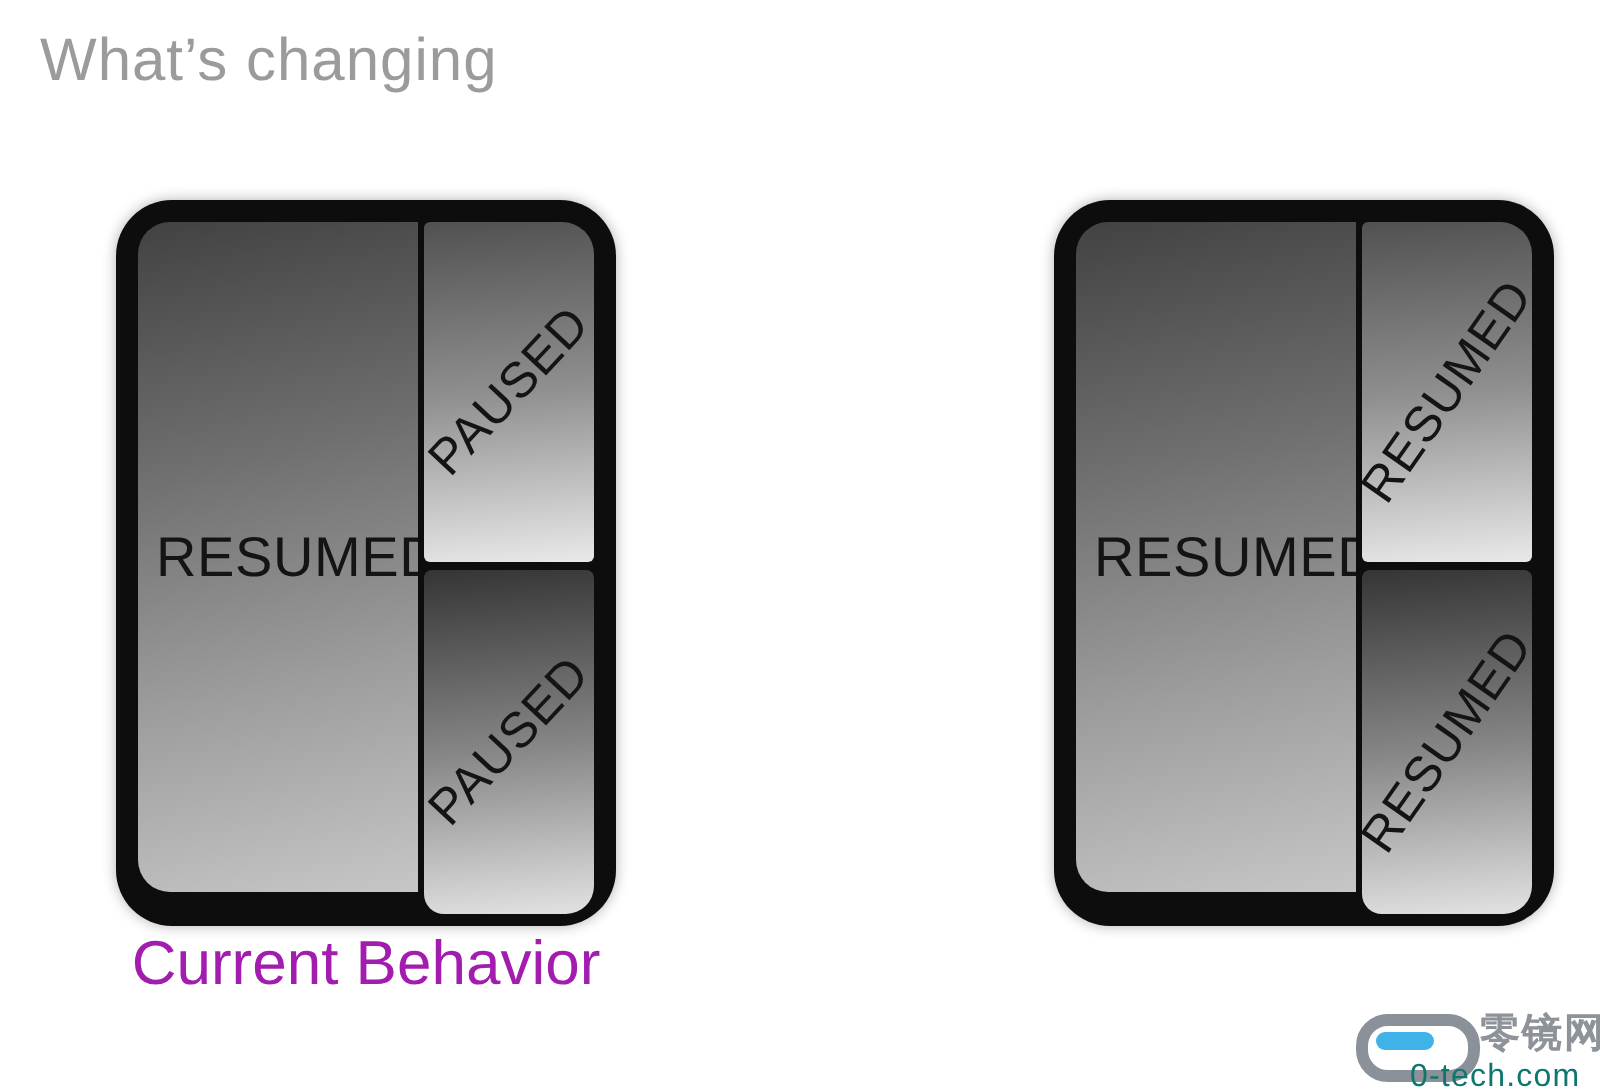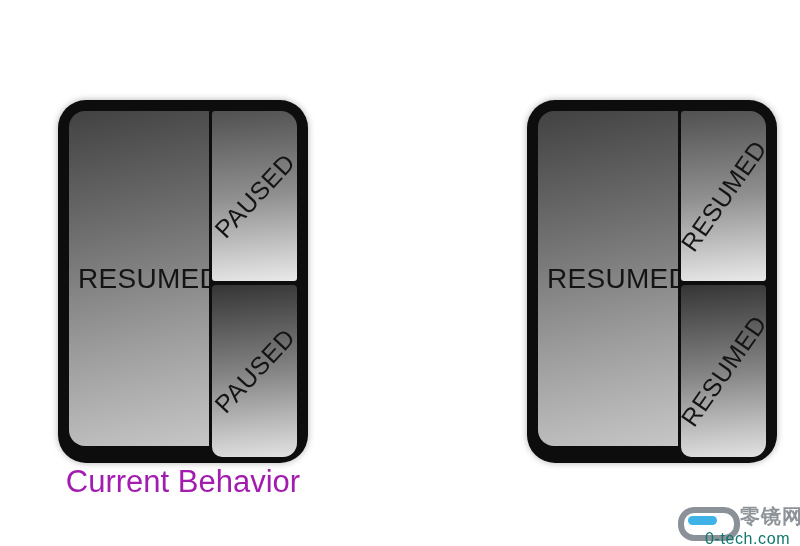--- a/index.html
+++ b/index.html
@@ -74,20 +74,21 @@
   .wm-url{
     position:absolute;left:29px;top:27px;
     font-size:16px;color:#0f766e;letter-spacing:0.6px;white-space:nowrap;
   }
 </style>
 </head>
 <body>
 
 <div class="stage">
 
+  <h1 class="slide-title">What’s changing</h1>
 
   <div class="device device-left">
     <div class="pane pane-main">
       <span class="pane-label label-main">RESUMED</span>
     </div>
     <div class="pane pane-top">
       <span class="pane-label label-rotated">PAUSED</span>
     </div>
     <div class="pane pane-bottom">
       <span class="pane-label label-rotated">PAUSED</span>

